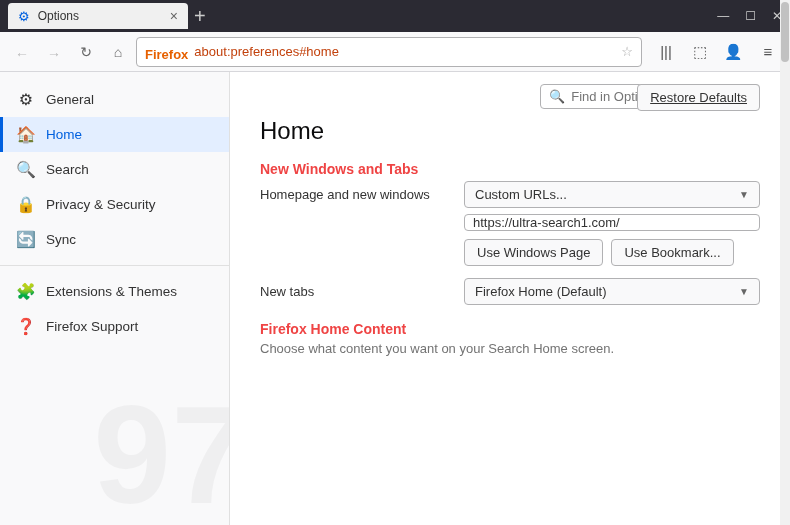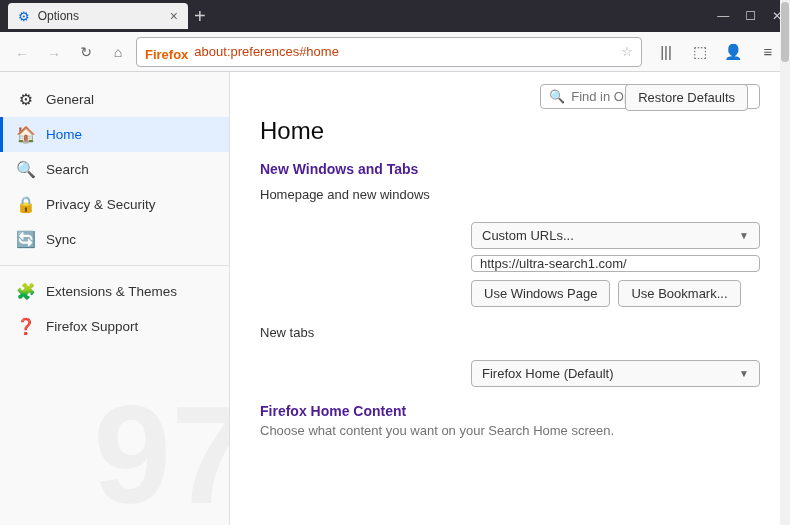--- a/index.html
+++ b/index.html
@@ -178,46 +178,45 @@
       font-size: 24px;
       font-weight: 300;
       color: #0c0c0d;
       margin-bottom: 4px;
     }
 
     
     .section-title {
       font-size: 14px;
       font-weight: 600;
-      color: #4c1d95;
+      color: #ef4444;
       margin: 16px 0 4px 0;
     }
     .section-desc {
       font-size: 13px;
       color: #737373;
       margin-bottom: 16px;
     }
 
     
     .form-row {
       display: flex;
       align-items: flex-start;
-      gap: 11px;
+      gap: 4px;
       margin-bottom: 12px;
     }
     .form-label {
       width: 200px;
       flex-shrink: 0;
       font-size: 13px;
       color: #333;
       padding-top: 6px;
     }
     .form-control {
       flex: 1;
-      margin-top: 41px;
     }
 
     
     .dropdown {
       display: flex;
       align-items: center;
       justify-content: space-between;
       border: 1px solid #b1b1b3;
       border-radius: 4px;
       background: #f9f9fa;
@@ -355,21 +354,21 @@
 
   <div class="content" style="position:relative;">
 
     <div class="find-bar">
       <div class="find-input">
         <span class="search-icon">🔍</span>
         <input type="text" placeholder="Find in Options" style="">
       </div>
     </div>
 
-    <button class="btn btn-restore" style="position:absolute; top:12px; right:42px;">Restore Defaults</button>
+    <button class="btn btn-restore" style="position:absolute; top:12px; right:30px;text-decoration:underline;">Restore Defaults</button>
 
     <h1 class="page-title">Home</h1>
 
     <div class="section-title">New Windows and Tabs</div>
 
     <div class="form-row">
       <div class="form-label">Homepage and new windows</div>
       <div class="form-control">
         <div class="dropdown">
           <span>Custom URLs...</span>

